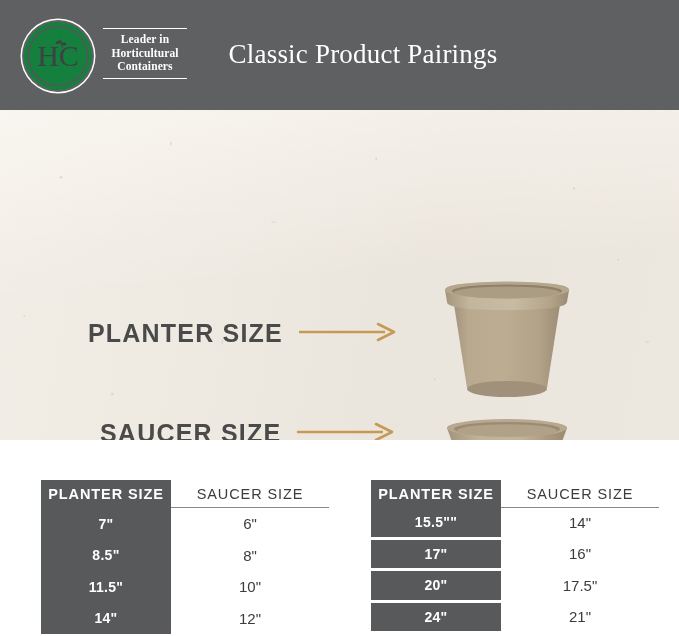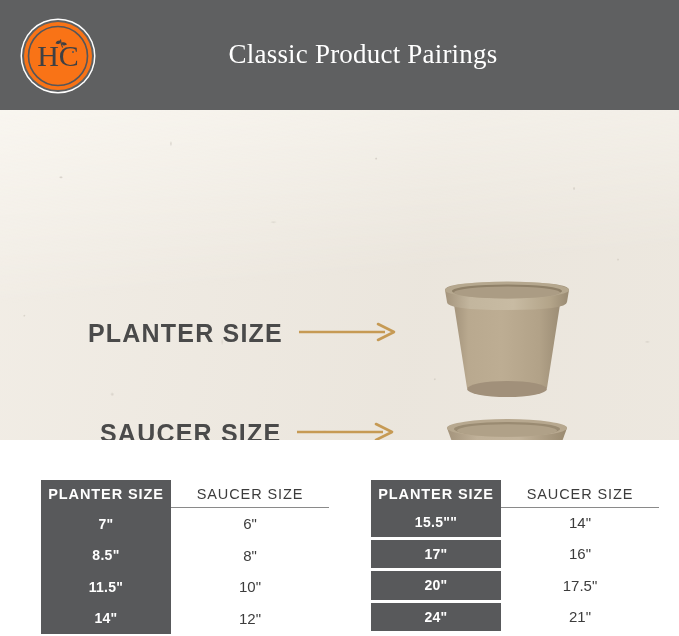--- a/index.html
+++ b/index.html
@@ -17,21 +17,21 @@
     background:#5f6061;
     overflow:hidden;
   }
   #logo-wrap{
     position:absolute;left:24px;top:22px;
     width:68px;height:68px;
   }
   #logo-circle{
     position:absolute;left:0;top:0;width:68px;height:68px;
     border-radius:50%;
-    background:#f97316;
+    background:#15803d;
     box-shadow:0 0 0 2px #5f6061, 0 0 0 3.5px #ffffff;
   }
   #logo-circle svg{position:absolute;left:0;top:0;}
   #tagline{
     position:absolute;left:102px;top:28px;width:86px;
     text-align:center;
     color:#ffffff;
     font-family:"Liberation Serif",serif;
     font-weight:bold;
     font-size:11.5px;
@@ -165,20 +165,27 @@
         <circle cx="34" cy="34" r="29.5" fill="none" stroke="#55565a" stroke-width="1.6"></circle>
         <text x="34" y="44" text-anchor="middle" font-family="Liberation Serif, serif" font-size="30" fill="#3f4044">HC</text>
         <path d="M36.5 17.5 C36.8 21.5 37.6 23.6 38.6 25.4" stroke="#3f4044" stroke-width="1.1" fill="none"></path>
         <path d="M36.6 18.6 C33.6 18.2 32.0 19.6 31.6 21.6 C34.2 22.6 36.2 21.6 36.9 19.9 Z" fill="#3f4044"></path>
         <path d="M37.4 20.6 C40.4 19.6 42.4 20.6 43.0 22.6 C40.6 24.0 38.4 23.4 37.6 21.9 Z" fill="#3f4044"></path>
         <circle cx="49" cy="30" r="1" fill="#55565a"></circle>
       </svg>
     </div>
   </div>
 
+  <div id="tagline">
+    <div class="rule top"></div>
+    <div class="ln">Leader in</div>
+    <div class="ln">Horticultural</div>
+    <div class="ln">Containers</div>
+    <div class="rule bot"></div>
+  </div>
 
   <div id="header-title">Classic Product Pairings</div>
 </div>
 
 <div id="hero">
   <div id="hero-bg"></div>
 
   <div class="callout" id="planter-callout">
     <span class="callout-label">PLANTER SIZE</span>
     <span class="arrow">

